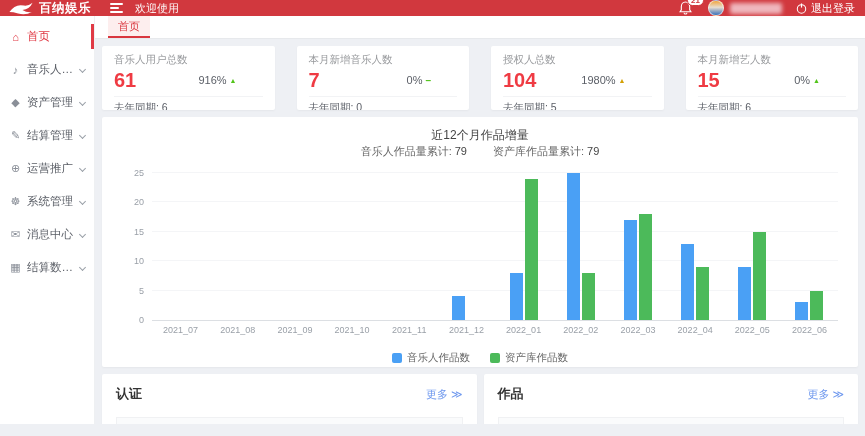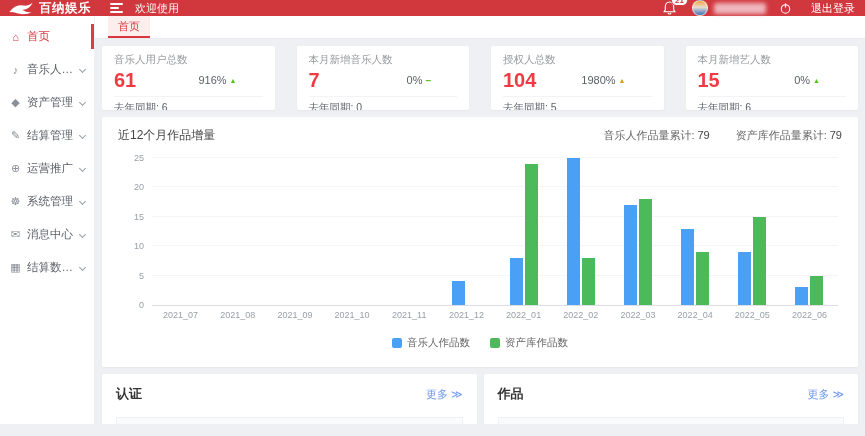--- a/index.html
+++ b/index.html
@@ -14,21 +14,21 @@
   .burger i { display:block; width:13px; height:2px; background:#fff; border-radius:1px; }
   .burger i:nth-child(2){ width:9px; }
   .welcome { margin-left:12px; font-size:11px; opacity:.95; }
   .spacer { flex:1; }
   .bell-wrap { position:relative; margin-right:16px; cursor:pointer; display:flex; align-items:center; }
   .badge { position:absolute; top:-6px; left:8px; background:#fff; color:#d1383e; border:1px solid #d1383e;
     border-radius:7px; font-size:8px; line-height:9px; padding:0 3px; font-weight:bold; }
   .avatar { width:16px; height:16px; border-radius:50%; margin-right:6px; cursor:pointer;
     background:linear-gradient(180deg,#f0a43e 0%,#e8ddcf 45%,#3a6fb8 100%); border:1px solid rgba(255,255,255,.6); }
   .redacted { width:52px; height:11px; border-radius:2px; background:#efb6bd; filter:blur(2px); margin-right:14px; }
-  .logout { display:flex; align-items:center; gap:20px; font-size:11px; cursor:pointer; white-space:nowrap; }
+  .logout { display:flex; align-items:center; gap:4px; font-size:11px; cursor:pointer; white-space:nowrap; }
 
   
   .shell { display:flex; height:408px; }
   .sidebar { width:95px; background:#fff; border-right:1px solid #eef0f2; padding-top:4px; flex:none; }
   .side-item { position:relative; display:flex; align-items:center; gap:5px; padding:9px 6px 9px 9px;
     font-size:11.5px; color:#5a5e66; cursor:pointer; white-space:nowrap; }
   .side-item .sicon { font-size:11px; color:#8a8f98; width:13px; text-align:center; flex:none; }
   .side-item .slabel { flex:1; overflow:hidden; text-overflow:ellipsis; }
   .side-item .chev { width:5px; height:5px; border-right:1.5px solid #9aa0a8; border-bottom:1.5px solid #9aa0a8;
     transform:rotate(45deg); margin-right:3px; flex:none; }
@@ -48,21 +48,21 @@
   .scard .st { font-size:10.5px; color:#97999c; }
   .scard .mid { display:flex; align-items:center; justify-content:space-between; margin-top:1px; }
   .scard .val { font-size:20px; font-weight:bold; color:#ef3b43; line-height:24px; }
   .scard .pct { font-size:11px; color:#5a5e66; display:flex; align-items:center; gap:3px; margin-right:26px; }
   .scard .trend { font-size:7px; line-height:7px; }
   .scard .foot { border-top:1px solid #f2f3f5; margin-top:4px; padding-top:4px; font-size:10.5px; color:#5a5e66; }
 
   
   .chart-card { background:#fff; border-radius:2px; box-shadow:0 1px 2px rgba(0,0,0,.04);
     margin-top:7px; padding:10px 16px 8px; height:250px; overflow:hidden; }
-  .chead { display:flex; justify-content:space-between; align-items:center; }
+  .chead { display:flex; justify-content:space-between; align-items:center;flex-direction:column; }
   .ctitle { font-size:12px; color:#444; }
   .csummary { display:flex; gap:26px; font-size:11px; color:#666; }
   .csummary b { font-weight:normal; color:#444; margin-left:3px; }
   .plot-wrap { position:relative; margin:14px 4px 0 34px; height:148px; }
   .plot { position:relative; height:100%; border-bottom:1px solid #dcdfe3; }
   .gridline { position:absolute; left:0; right:0; height:1px; background:#f4f5f7; }
   .ylab { position:absolute; right:100%; margin-right:8px; font-size:9px; color:#9aa0a8; transform:translateY(50%); }
   .groups { position:absolute; inset:0; display:flex; align-items:flex-end; }
   .group { flex:1; display:flex; align-items:flex-end; justify-content:center; gap:2px; height:100%; }
   .bar { width:13px; }

